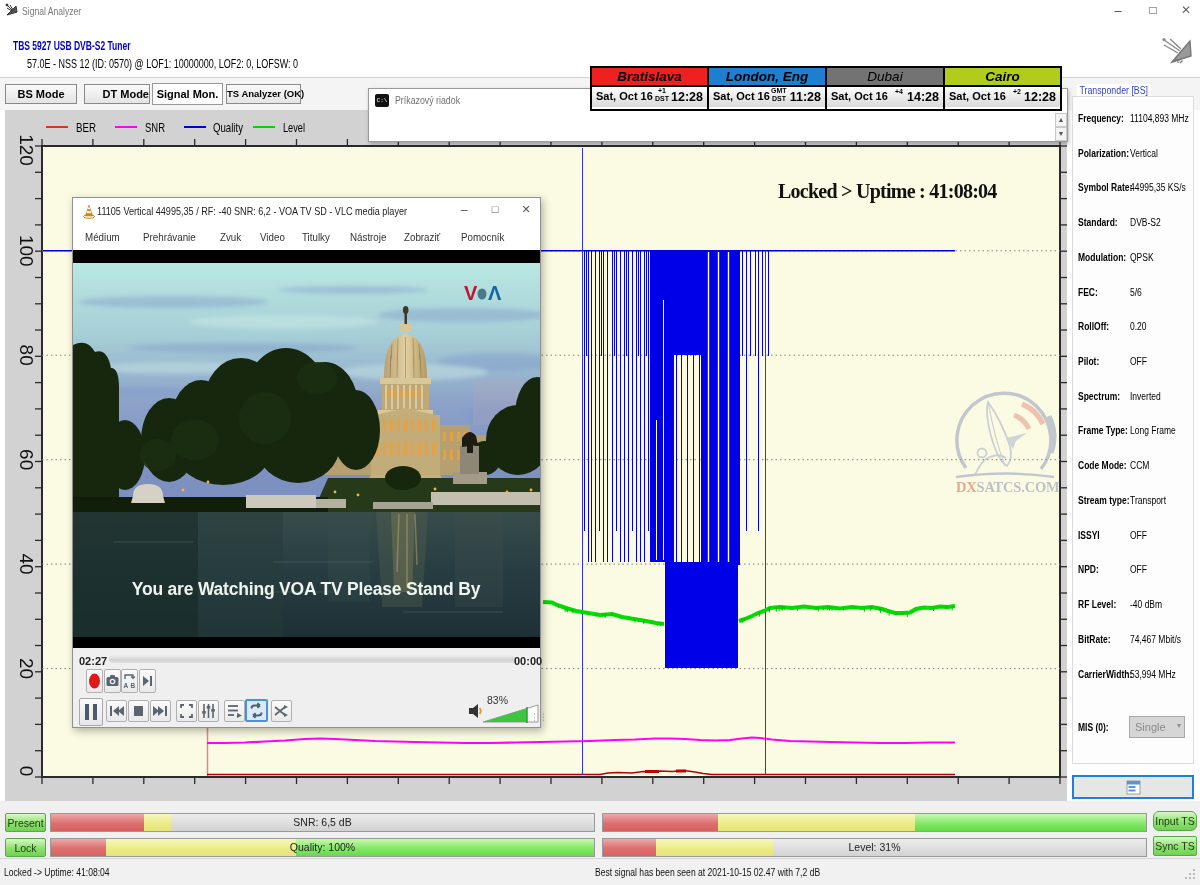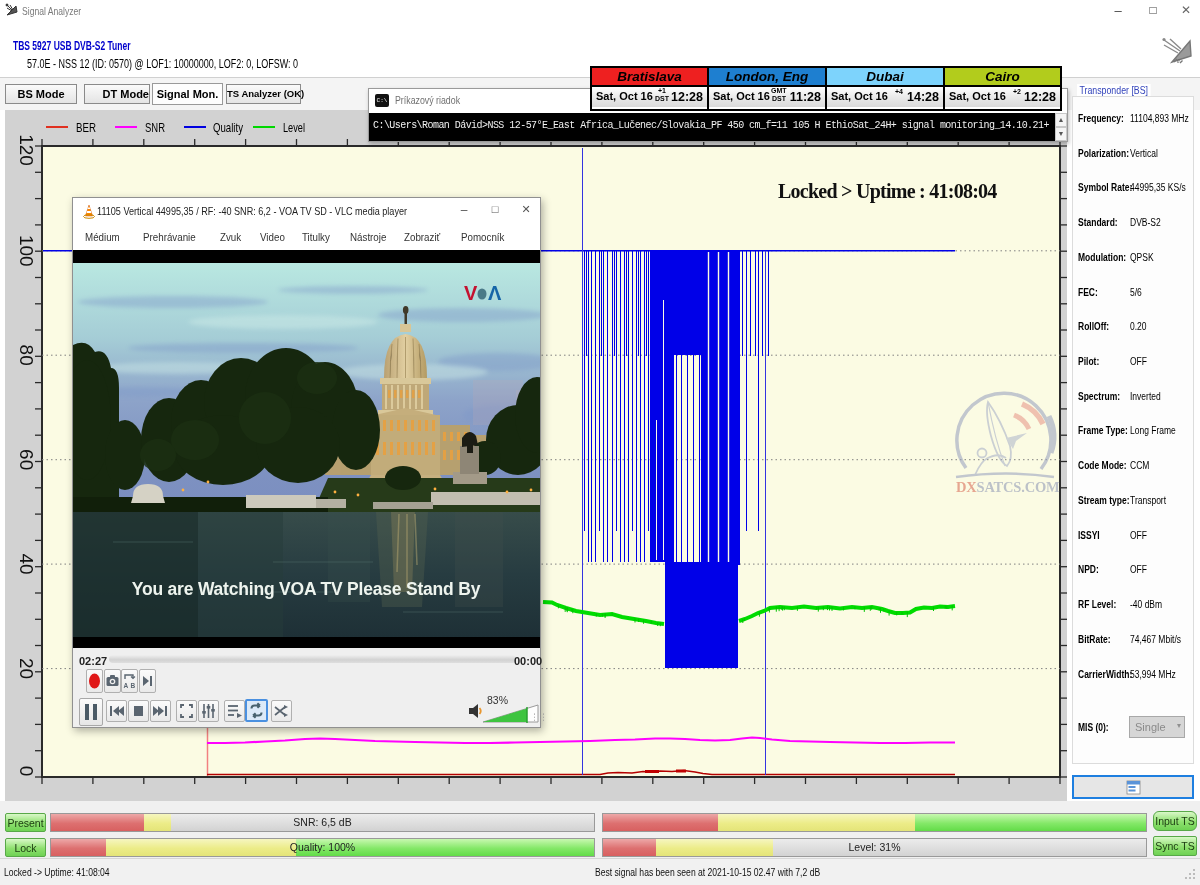--- a/index.html
+++ b/index.html
@@ -307,23 +307,20 @@
   </g>
 </svg>
 
 <div class="abs" style="left:778px;top:180px;font-family:'Liberation Serif',serif;font-size:20px;font-weight:bold;color:#111;letter-spacing:-0.75px;white-space:nowrap;">Locked &gt; Uptime : 41:08:04</div>
 
 <div class="abs" style="left:368px;top:88px;width:700px;height:54px;border:1px solid #9a9a9a;background:#fff;box-shadow:1px 2px 4px rgba(0,0,0,0.25);">
   <div class="abs" style="left:0;top:0;width:698px;height:24px;background:#ffffff;">
     <div class="abs" style="left:6px;top:5px;width:14px;height:13px;background:#111;border-radius:2px;color:#fff;font-size:6px;line-height:13px;text-align:center;font-family:'Liberation Mono',monospace;">C:\</div>
     <div class="abs" style="left:26px;top:5px;font-size:11px;color:#707070;transform:scaleX(0.8);transform-origin:0 0;">Príkazový riadok</div>
   </div>
-  <div class="abs" style="left:0;top:24px;width:686px;height:28px;background:#000;">
-    <div class="abs" style="left:4px;top:7px;font-family:'Liberation Mono',monospace;font-size:10px;color:#f0f0f0;white-space:nowrap;letter-spacing:-0.55px;">C:\Users\Roman Dávid&gt;NSS 12-57°E_East Africa_Lučenec/Slovakia_PF 450 cm_f=11 105 H EthioSat_24H+ signal monitoring_14.10.21+</div>
-  </div>
   <div class="abs" style="left:686px;top:24px;width:12px;height:28px;background:#e8e8e8;">
     <div class="abs" style="left:0;top:0;width:12px;height:14px;background:#f4f4f4;border:1px solid #c8c8c8;color:#555;font-size:7px;text-align:center;line-height:12px;">▲</div>
     <div class="abs" style="left:0;top:14px;width:12px;height:14px;background:#f4f4f4;border:1px solid #c8c8c8;color:#555;font-size:7px;text-align:center;line-height:12px;">▼</div>
   </div>
 </div>
 
 <div class="abs" style="left:590px;top:66px;width:472px;height:45px;display:flex;">
   <div style="width:118px;border:2px solid #000;border-right-width:1px;">
     <div style="height:19px;background:#ee2020;border-bottom:2px solid #000;text-align:center;font-size:13.5px;font-weight:bold;font-style:italic;line-height:18px;">Bratislava</div>
     <div style="height:20px;background:linear-gradient(#ffffff,#ececec 45%,#dadada);position:relative;">
@@ -336,21 +333,21 @@
   <div style="width:118px;border:2px solid #000;border-right-width:1px;border-left-width:1px;">
     <div style="height:19px;background:#1e7fd0;border-bottom:2px solid #000;text-align:center;font-size:13.5px;font-weight:bold;font-style:italic;line-height:18px;">London, Eng</div>
     <div style="height:20px;background:linear-gradient(#ffffff,#ececec 45%,#dadada);position:relative;">
       <span style="position:absolute;left:4px;top:3px;font-size:11px;font-weight:bold;white-space:nowrap;">Sat, Oct 16</span>
       <span style="position:absolute;left:62px;top:0px;font-size:7px;font-weight:bold;">GMT</span>
       <span style="position:absolute;left:63px;top:8px;font-size:7px;font-weight:bold;">DST</span>
       <span style="position:absolute;right:4px;top:3px;font-size:12.5px;font-weight:bold;">11:28</span>
     </div>
   </div>
   <div style="width:118px;border:2px solid #000;border-right-width:1px;border-left-width:1px;">
-    <div style="height:19px;background:#7dd3fc;border-bottom:2px solid #000;text-align:center;font-size:13.5px;font-weight:bold;font-style:italic;line-height:18px;">Dubai</div>
+    <div style="height:19px;background:#737373;border-bottom:2px solid #000;text-align:center;font-size:13.5px;font-weight:normal;font-style:italic;line-height:18px;">Dubai</div>
     <div style="height:20px;background:linear-gradient(#ffffff,#ececec 45%,#dadada);position:relative;">
       <span style="position:absolute;left:4px;top:3px;font-size:11px;font-weight:bold;white-space:nowrap;">Sat, Oct 16</span>
       <span style="position:absolute;left:68px;top:1px;font-size:7px;font-weight:bold;">+4</span>
       <span style="position:absolute;right:4px;top:3px;font-size:12.5px;font-weight:bold;">14:28</span>
     </div>
   </div>
   <div style="width:118px;border:2px solid #000;border-left-width:1px;">
     <div style="height:19px;background:#b2cc1c;border-bottom:2px solid #000;text-align:center;font-size:13.5px;font-weight:bold;font-style:italic;line-height:18px;">Cairo</div>
     <div style="height:20px;background:linear-gradient(#ffffff,#ececec 45%,#dadada);position:relative;">
       <span style="position:absolute;left:4px;top:3px;font-size:11px;font-weight:bold;white-space:nowrap;">Sat, Oct 16</span>

